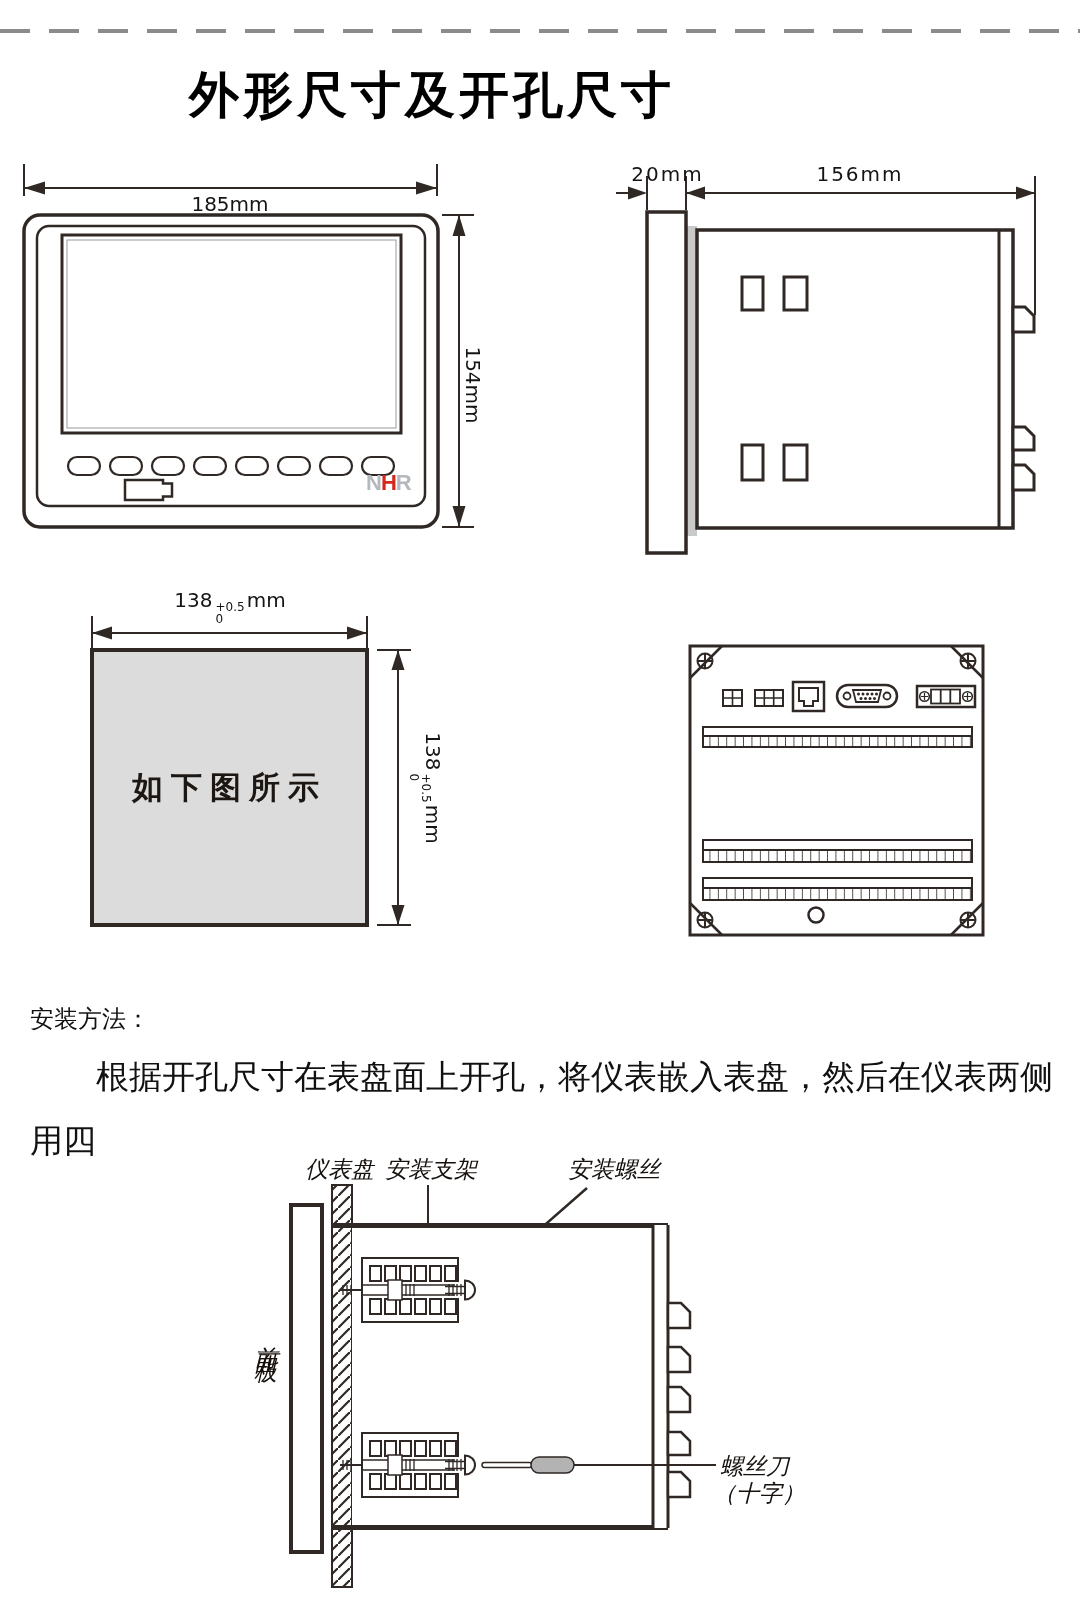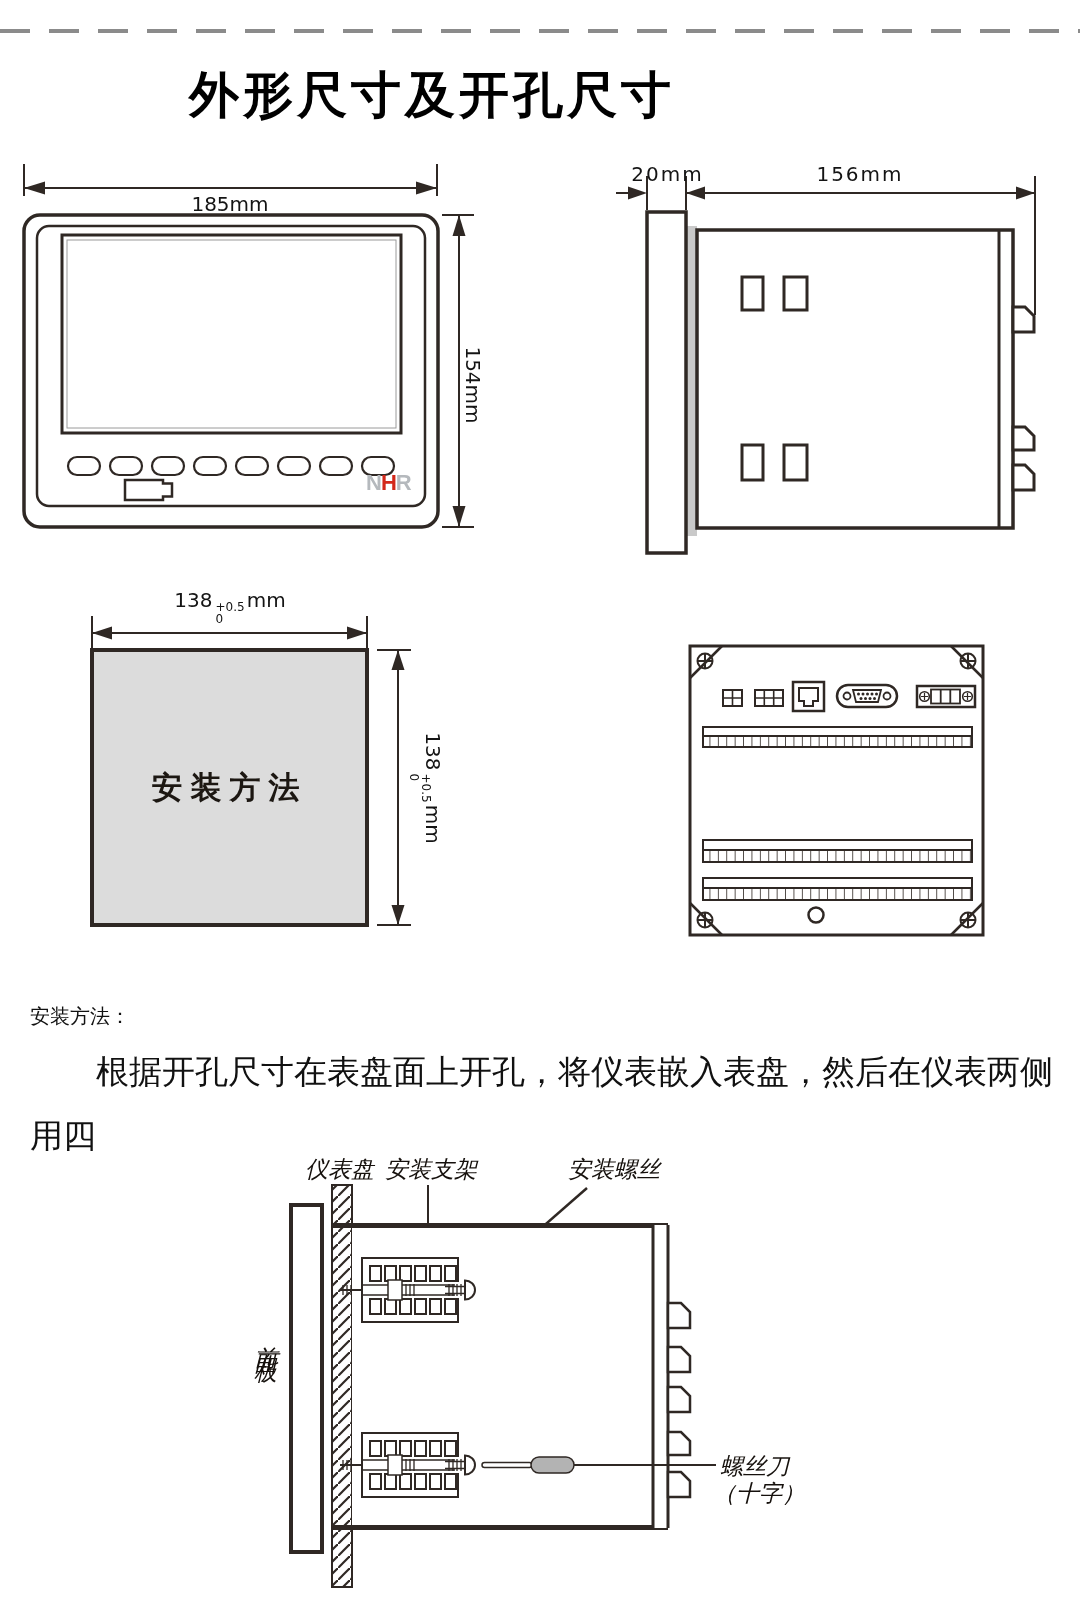--- a/index.html
+++ b/index.html
@@ -16,21 +16,21 @@
   .tolwrap{display:inline-flex;flex-direction:column;justify-content:center;align-items:flex-start;
     font-size:12px;line-height:12px;margin:0 2px 0 3px;vertical-align:-4px;font-family:"DejaVu Sans",sans-serif;}
   .cutout-text{position:absolute;left:37px;top:70px;width:275px;height:275px;display:flex;
     align-items:center;justify-content:center;font-family:"Liberation Serif",serif;
     font-weight:700;font-size:31px;letter-spacing:8px;color:#1c1712;}
   .logo{position:absolute;left:346px;top:320px;font-weight:900;font-size:22px;letter-spacing:-1px;
     font-family:Liberation Sans, sans-serif;}
   .logo .g{color:#b5b9bd;} .logo .r{color:#d3281a;}
   .install-text{position:absolute;left:30px;top:1003px;width:1032px;
     font-family:"Liberation Serif",serif;color:#111;}
-  .install-text h3{margin:0 0 10px 0;font-size:20px;font-weight:400;font-family:Liberation Serif, serif;}
+  .install-text h3{margin:0 0 10px 0;font-size:24px;font-weight:400;font-family:Liberation Serif, serif;}
   .install-text .ln{font-size:33px;line-height:64px;}
   .install-text .ind{text-indent:2em;}
   .dlabel{position:absolute;font-family:"Liberation Serif",serif;font-size:23px;color:#15100c;white-space:nowrap;}
   .vtext{writing-mode:vertical-lr;text-orientation:upright;letter-spacing:7px;}
   svg{position:absolute;left:0;top:0;}
 </style>
 </head>
 <body>
 
 <div class="page">
@@ -123,21 +123,21 @@
         <path d="M343 70 V345"></path>
       </g>
       <g fill="#2f2824" stroke="none">
         <polygon points="37,53 57,46.5 57,59.5"></polygon>
         <polygon points="312,53 292,46.5 292,59.5"></polygon>
         <polygon points="343,70 336.5,90 349.5,90"></polygon>
         <polygon points="343,345 336.5,325 349.5,325"></polygon>
       </g>
       <rect x="37" y="70" width="275" height="275" fill="#dcdcdc" stroke="#2f2824" stroke-width="4"></rect>
     </svg>
-    <div class="cutout-text">安装方法</div>
+    <div class="cutout-text">如下图所示</div>
     <div class="dim-label" style="left:0;top:8px;width:350px;"><span>138</span><span class="tolwrap">
           <span>+0.5</span>
           <span>0</span>
         </span><span>mm</span></div>
     <div class="dim-label rot90" style="left:318px;top:196px;width:120px;height:24px;line-height:24px;"><span>138</span><span class="tolwrap">
           <span>+0.5</span>
           <span>0</span>
         </span><span>mm</span></div>
   </div>
 

